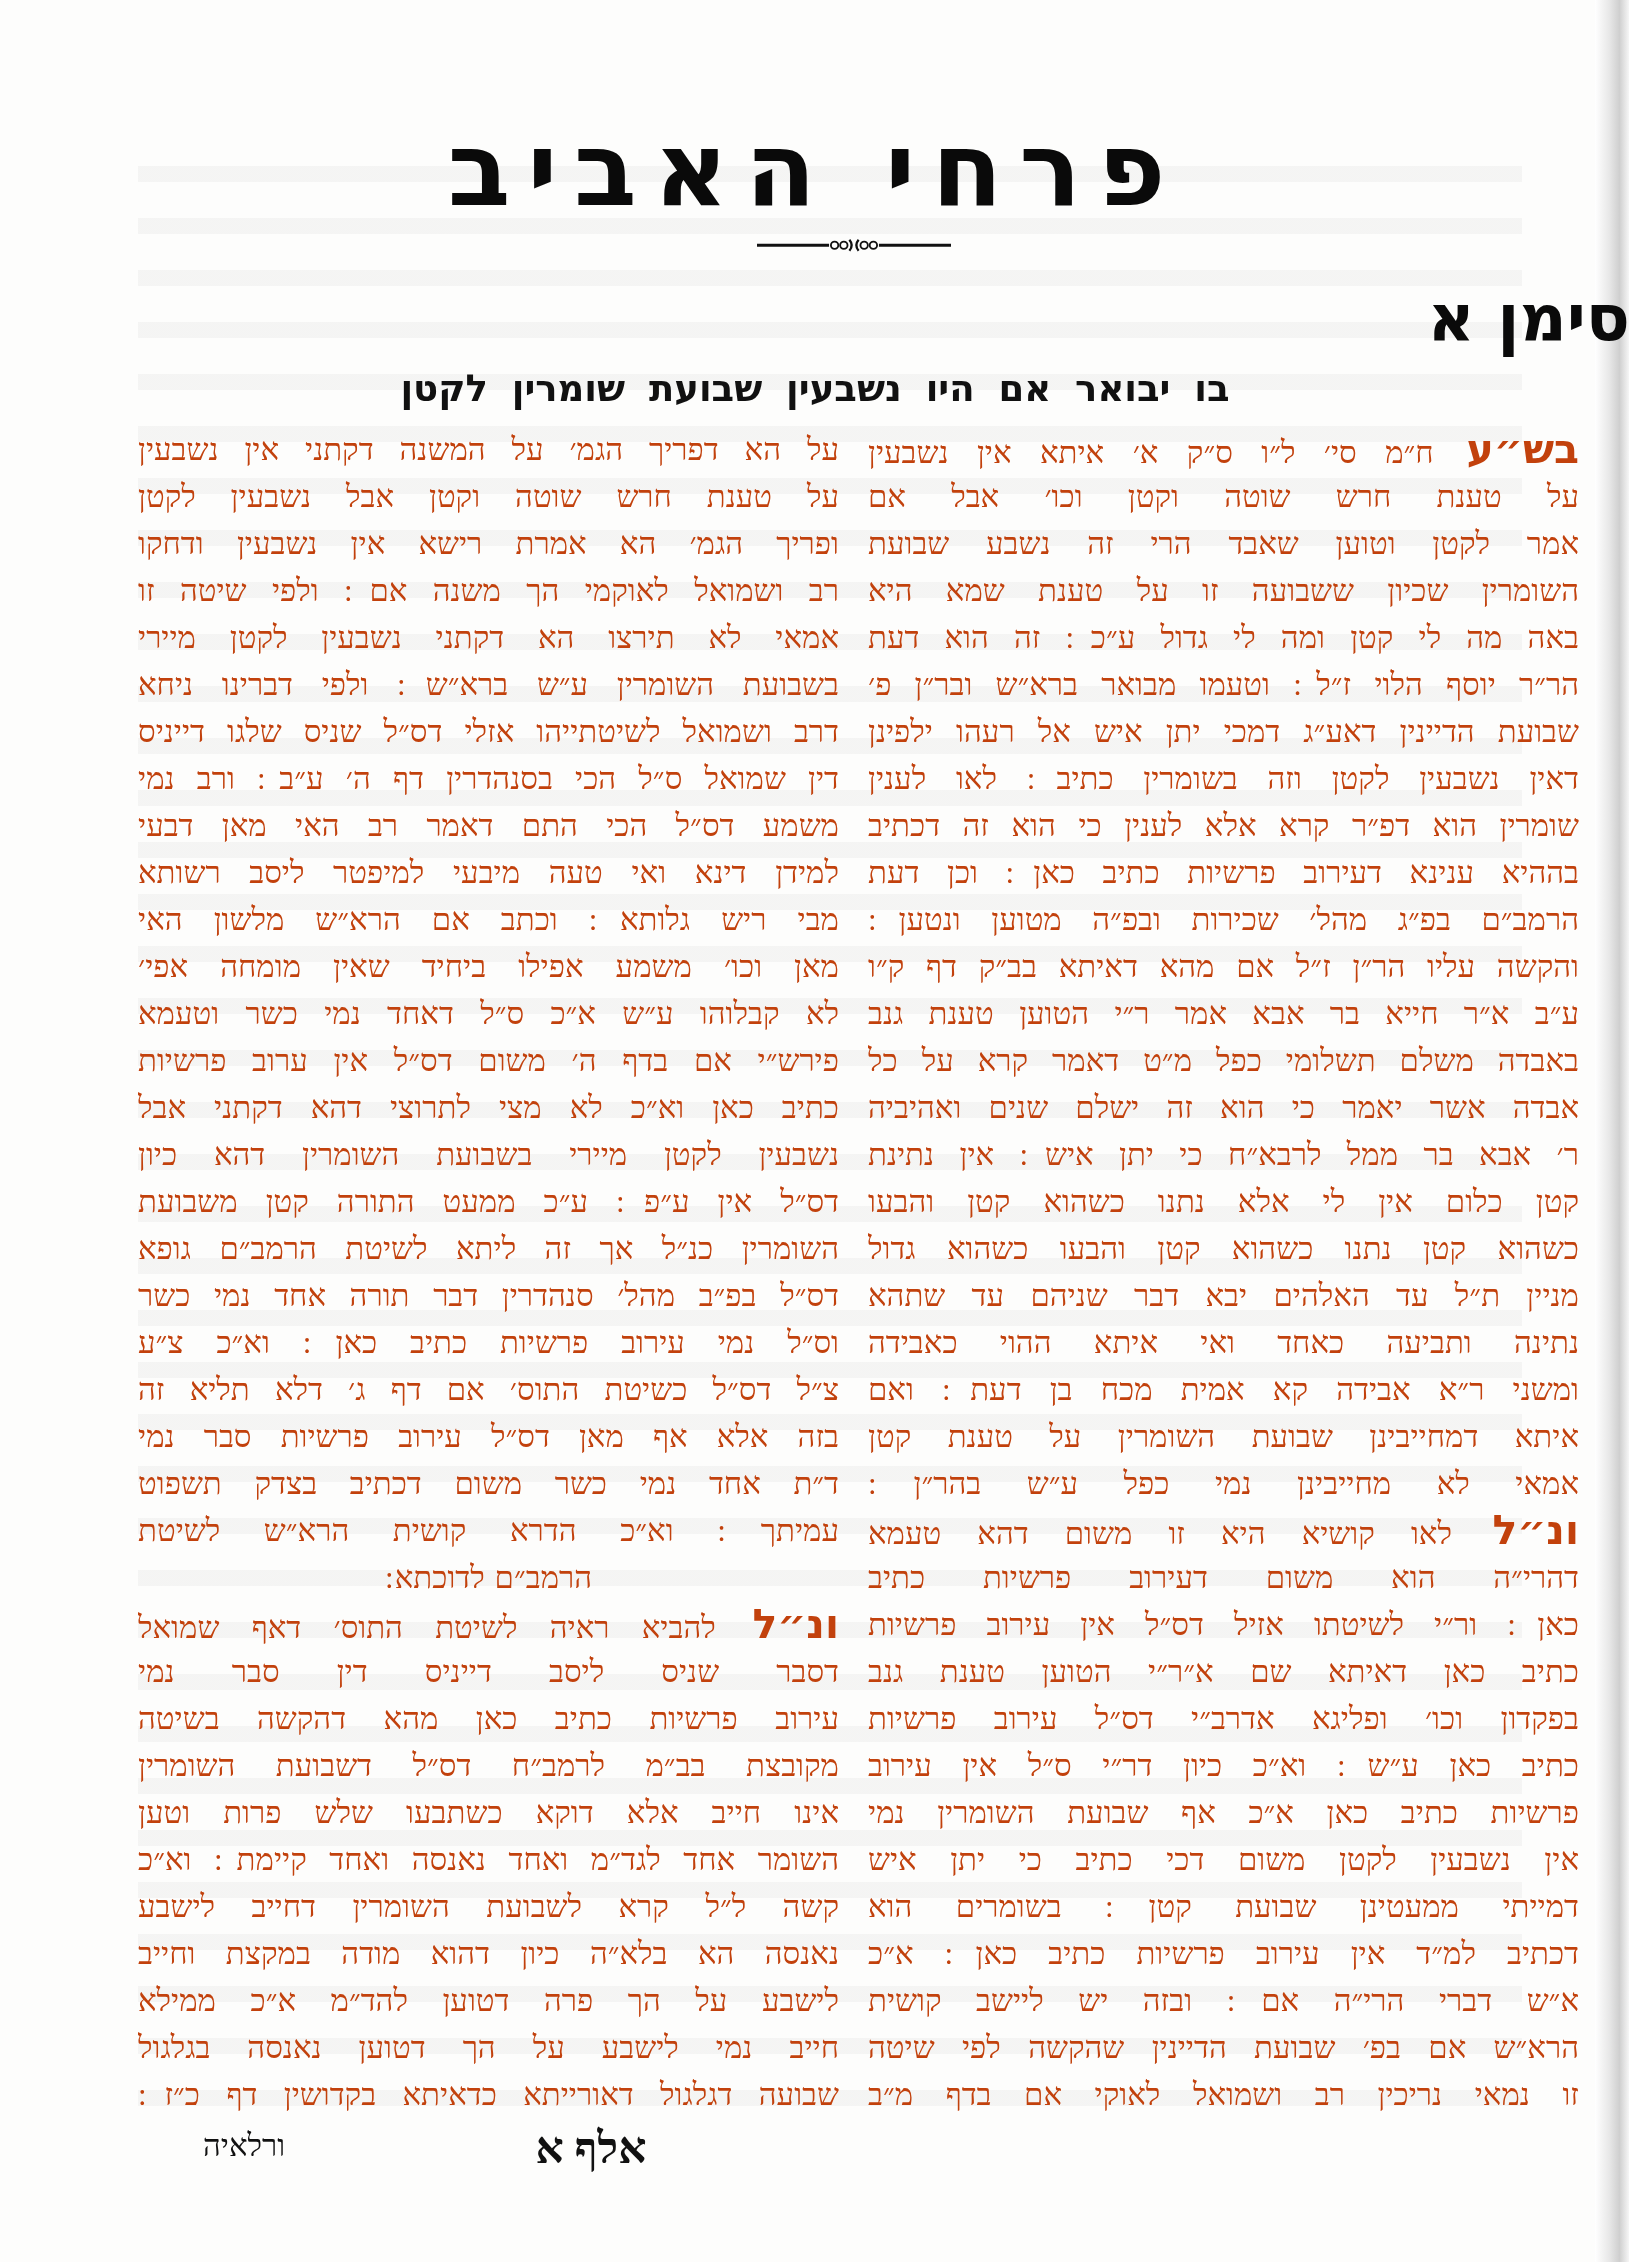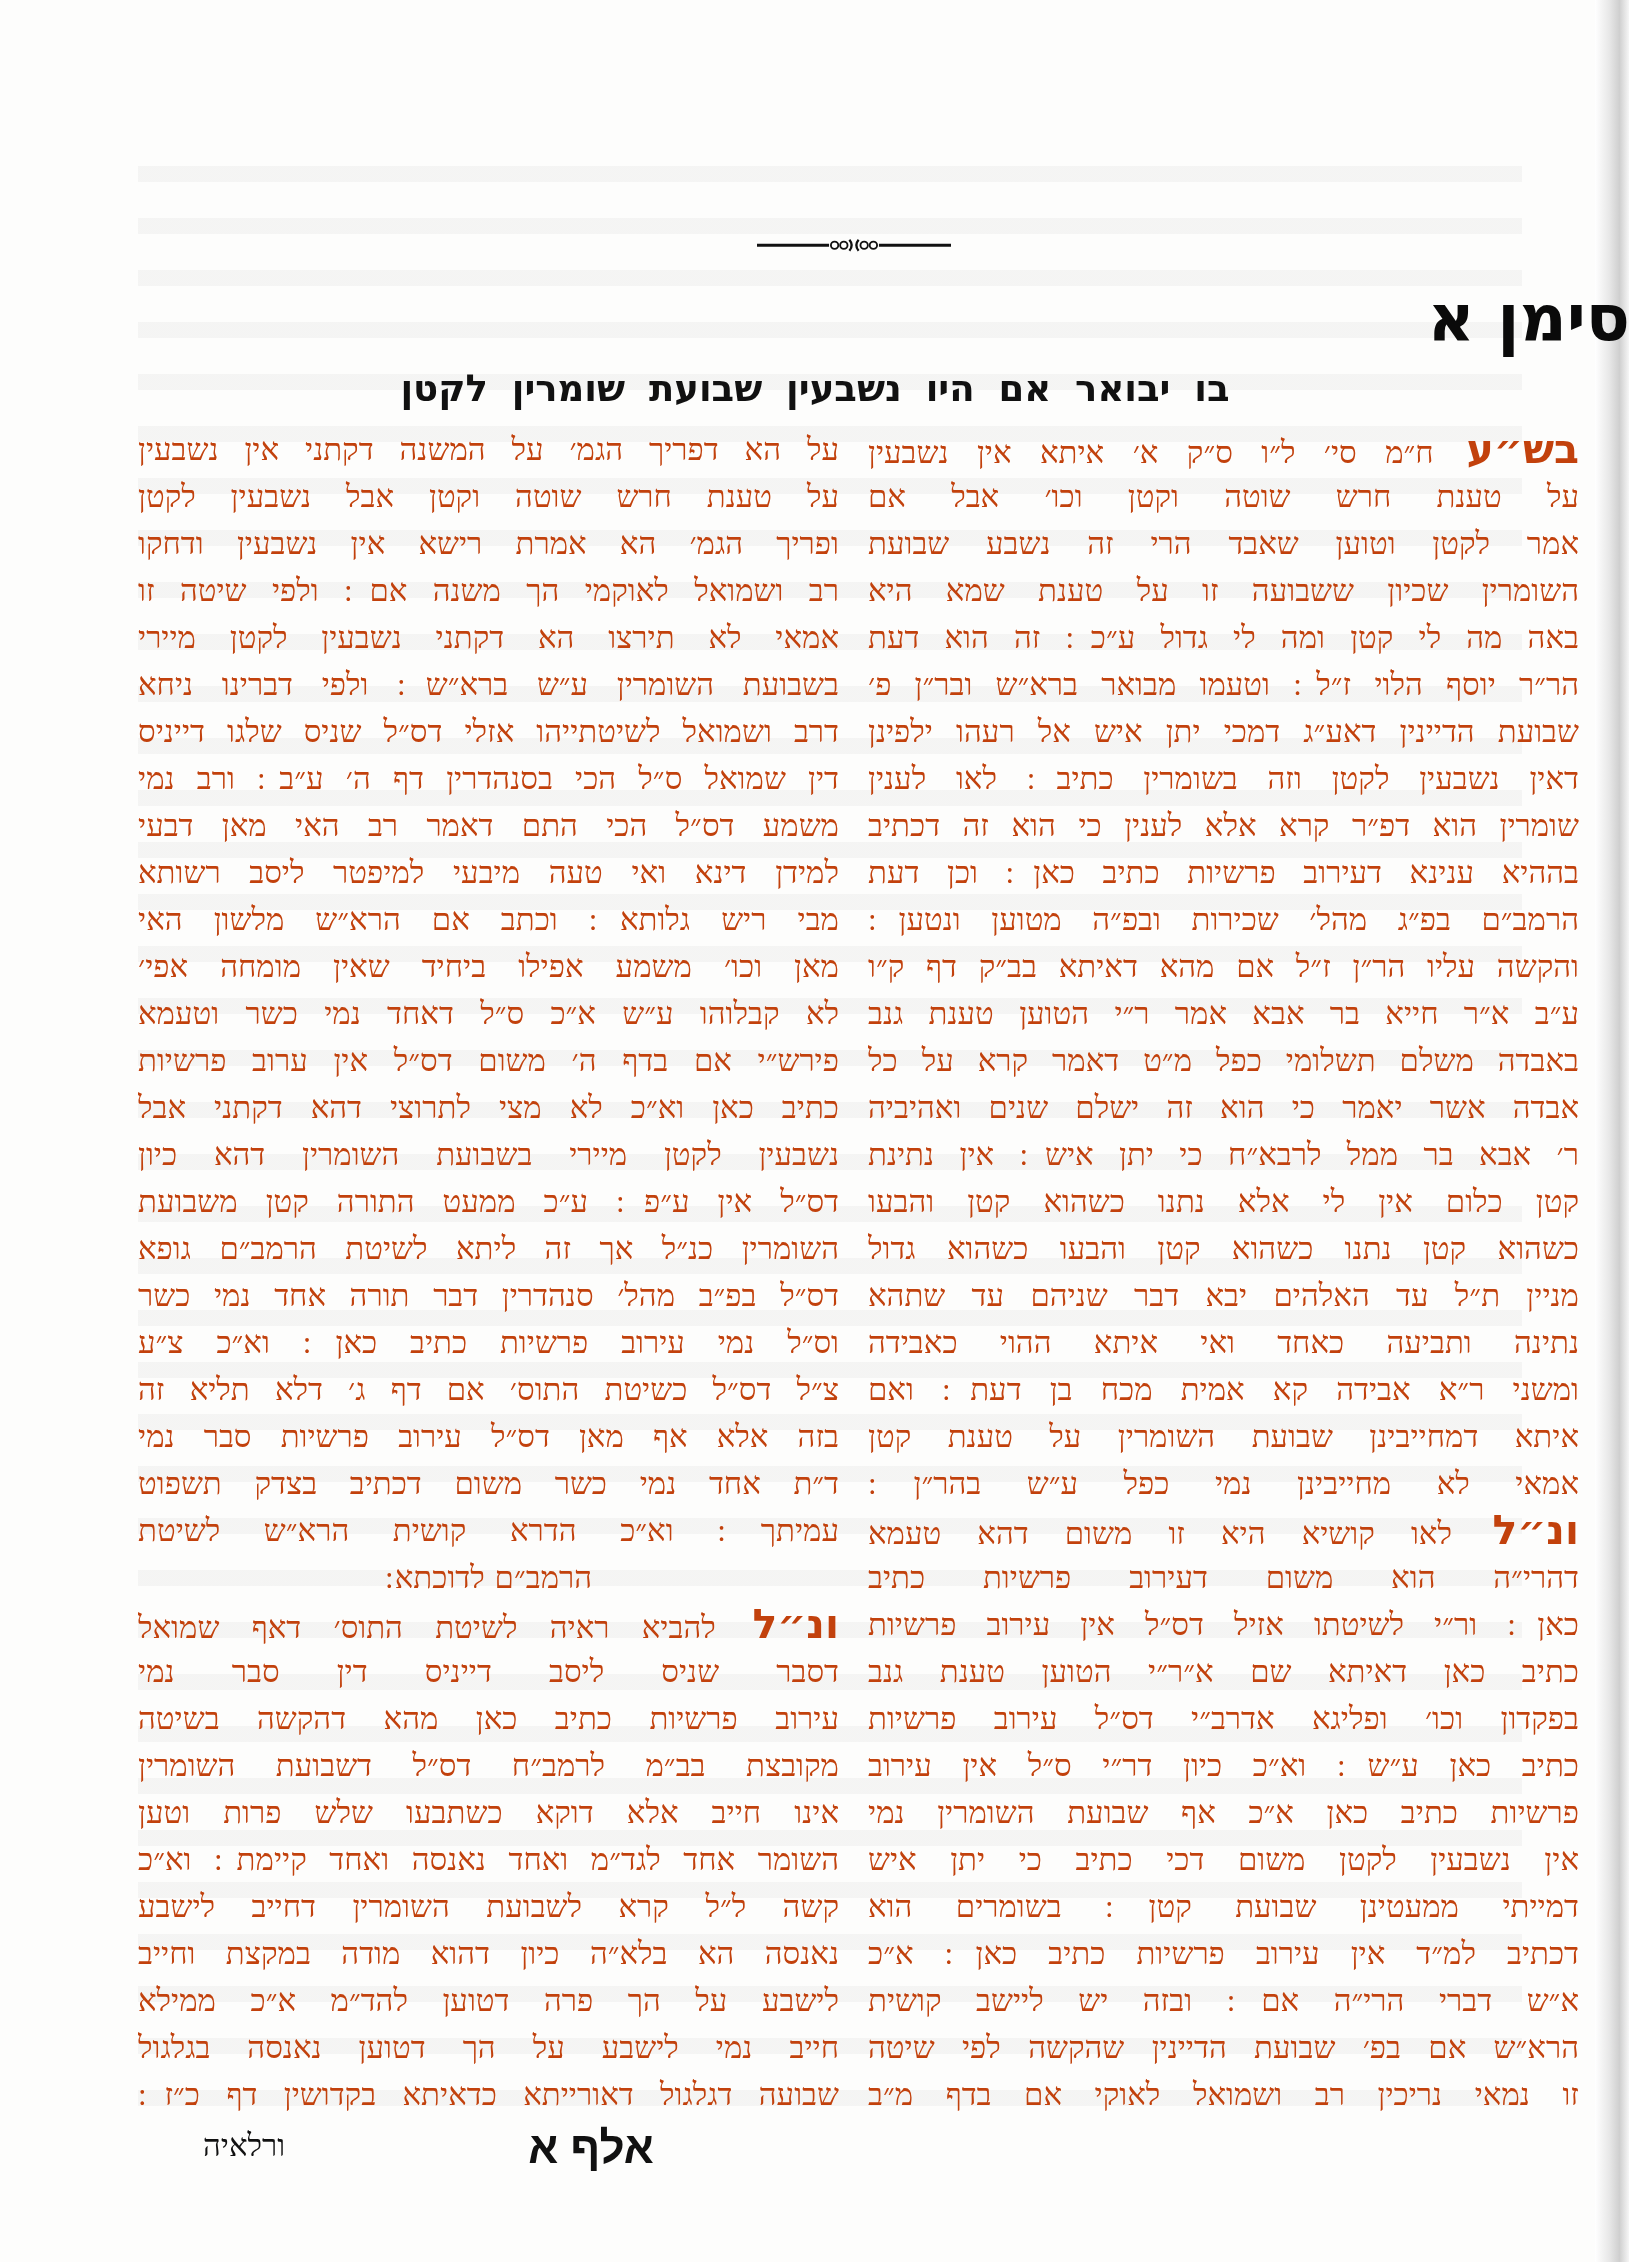--- a/index.html
+++ b/index.html
@@ -12,30 +12,31 @@
   .title { position:absolute; left:0; right:0; top:109px; text-align:center; direction:rtl; font-family:"DejaVu Sans","Liberation Sans",sans-serif; font-weight:bold; font-size:103px; letter-spacing:16.6px; color:#0a0a0a; }
   .divider { position:absolute; left:757px; top:236px; width:194px; height:18.5px; }
   .simon { position:absolute; left:0; right:0; top:281px; text-align:right; direction:rtl; font-family:"DejaVu Sans","Liberation Sans",sans-serif; font-weight:bold; font-size:65px; color:#0a0a0a; }
   .subtitle { position:absolute; left:0; right:0; top:367px; text-align:center; direction:rtl; font-family:"DejaVu Sans","Liberation Sans",sans-serif; font-weight:bold; font-size:37px; word-spacing:11px; color:#111; }
   .col { position:absolute; top:426px; direction:rtl; text-align:justify; font-family:"DejaVu Serif","Liberation Serif",serif; font-size:31px; line-height:47px; color:#c2410c; }
   .col.right { left:868px; width:711px; }
   .col.left { left:138px; width:701px; }
   .line { display:block; white-space:nowrap; overflow:hidden; text-align:justify; text-align-last:justify; height:47px; }
   .line.center { text-align:center; text-align-last:center; }
   .lead { font-family:"DejaVu Sans","Liberation Sans",sans-serif; font-weight:bold; font-size:41px; }
-  .footer-page { position:absolute; left:517px; top:2123px; width:148px; text-align:center; direction:rtl; font-family:Liberation Sans, sans-serif; font-weight:bold; font-size:44px; }
+  .footer-page { position:absolute; left:517px; top:2123px; width:148px; text-align:center; direction:rtl; font-family:Liberation Serif, serif; font-weight:bold; font-size:44px; }
   .catch { position:absolute; left:203px; top:2127px; direction:rtl; font-family:"DejaVu Serif","Liberation Serif",serif; font-size:31px; }
 </style>
 </head>
 <body>
 
 <div class="page">
   <div class="bleed"></div>
   <div class="spine"></div>
 
+  <div class="title">פרחי האביב</div>
 
   <svg class="divider" viewBox="0 0 210 20">
     <line x1="0" y1="10" x2="78" y2="10" stroke="#111" stroke-width="3"></line>
     <circle cx="84" cy="10" r="4" fill="none" stroke="#111" stroke-width="2"></circle>
     <circle cx="94" cy="10" r="4" fill="none" stroke="#111" stroke-width="2"></circle>
     <path d="M100 4 Q105 10 100 16 M110 4 Q105 10 110 16" stroke="#111" stroke-width="2.5" fill="none"></path>
     <circle cx="116" cy="10" r="4" fill="none" stroke="#111" stroke-width="2"></circle>
     <circle cx="126" cy="10" r="4" fill="none" stroke="#111" stroke-width="2"></circle>
     <line x1="132" y1="10" x2="210" y2="10" stroke="#111" stroke-width="3"></line>
   </svg>

